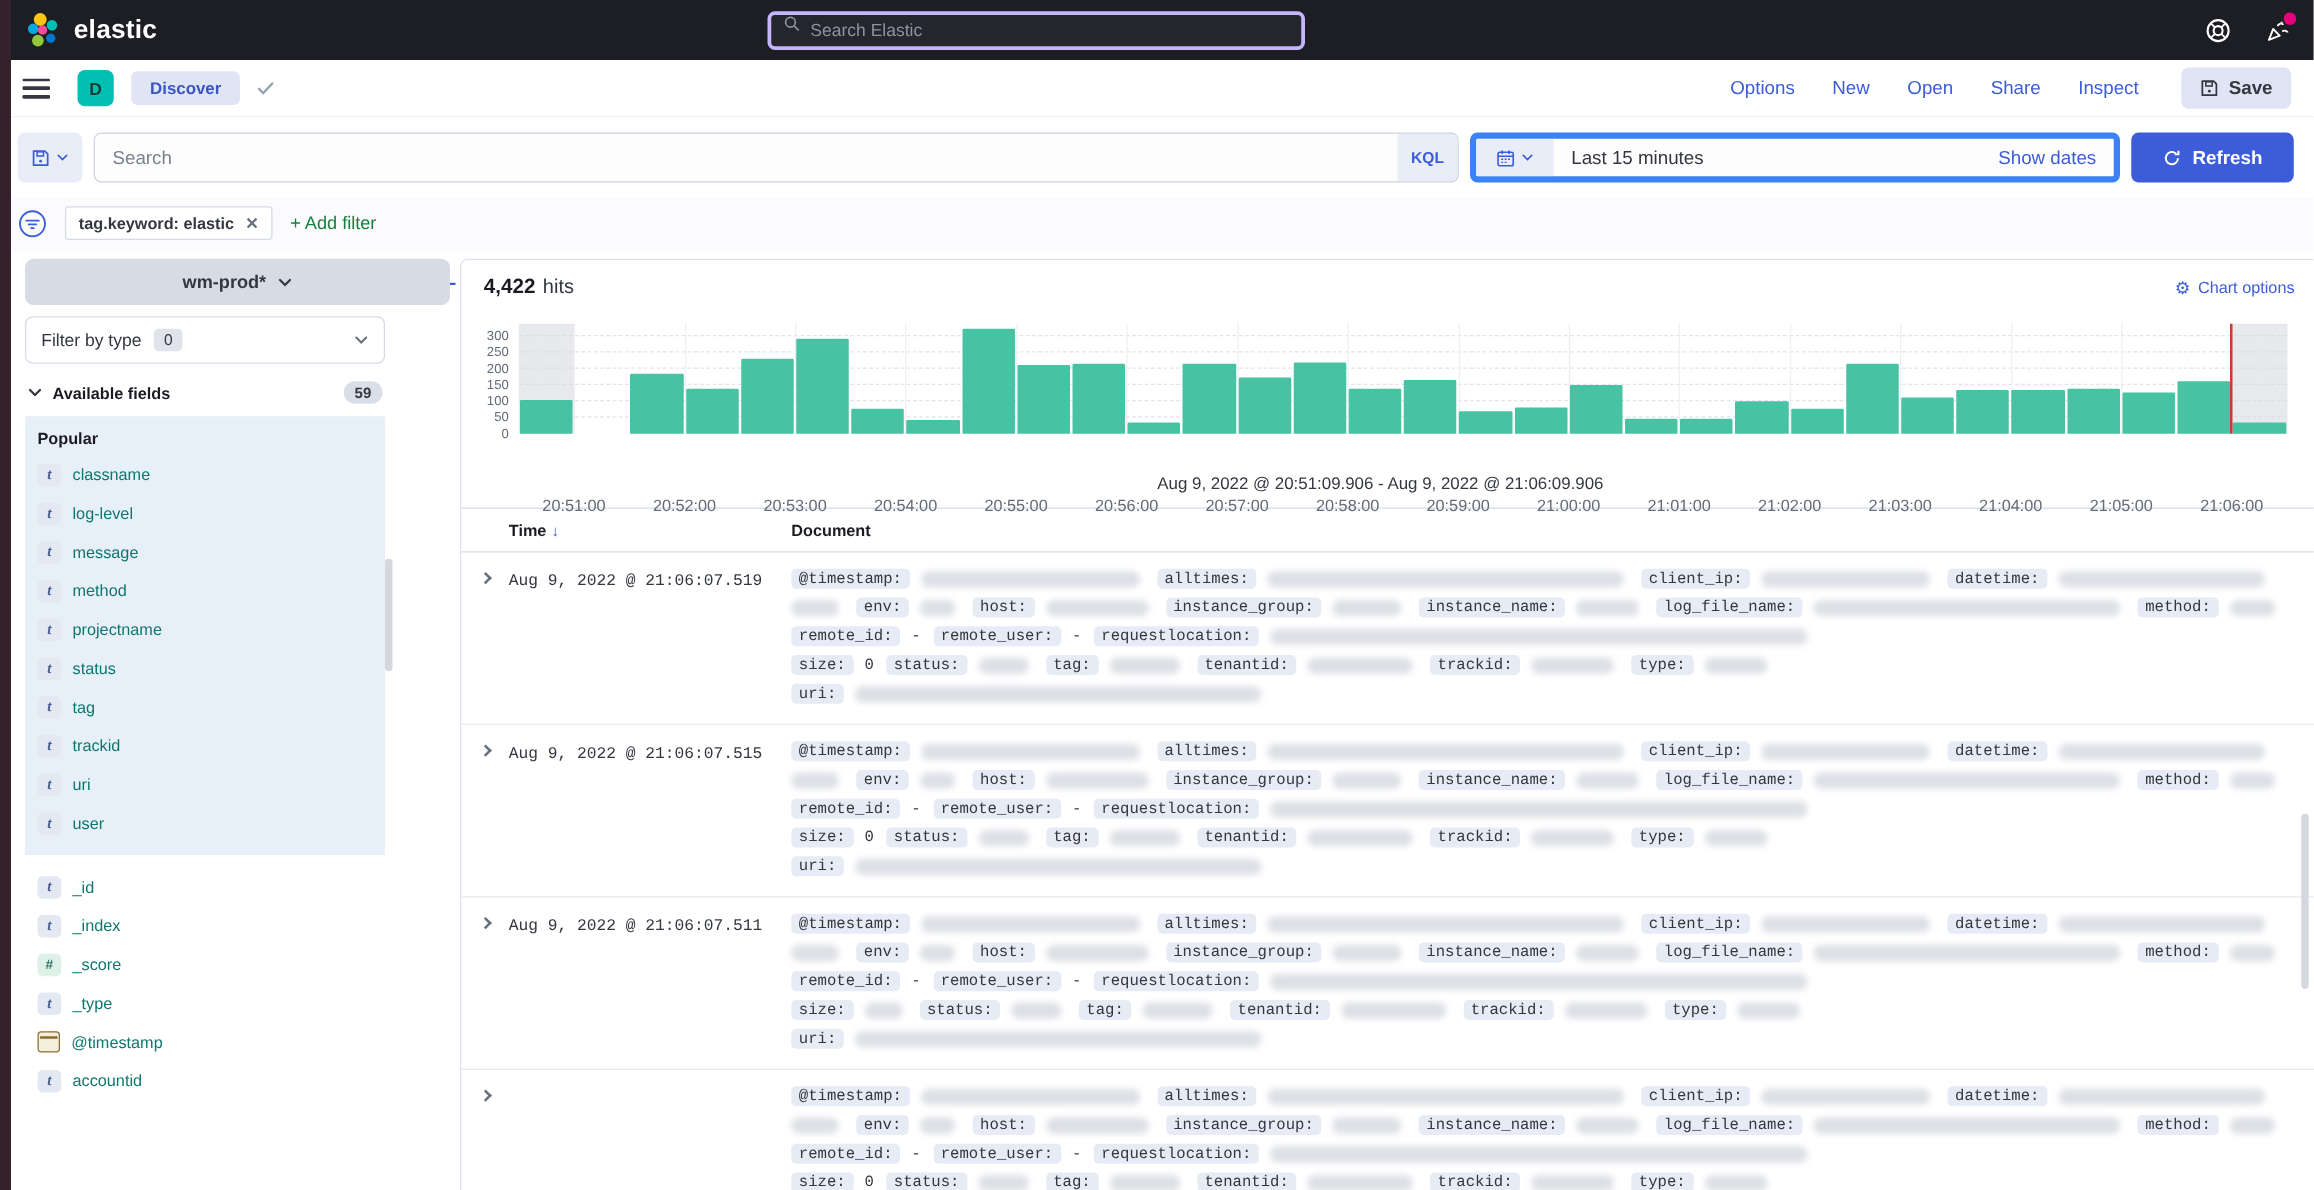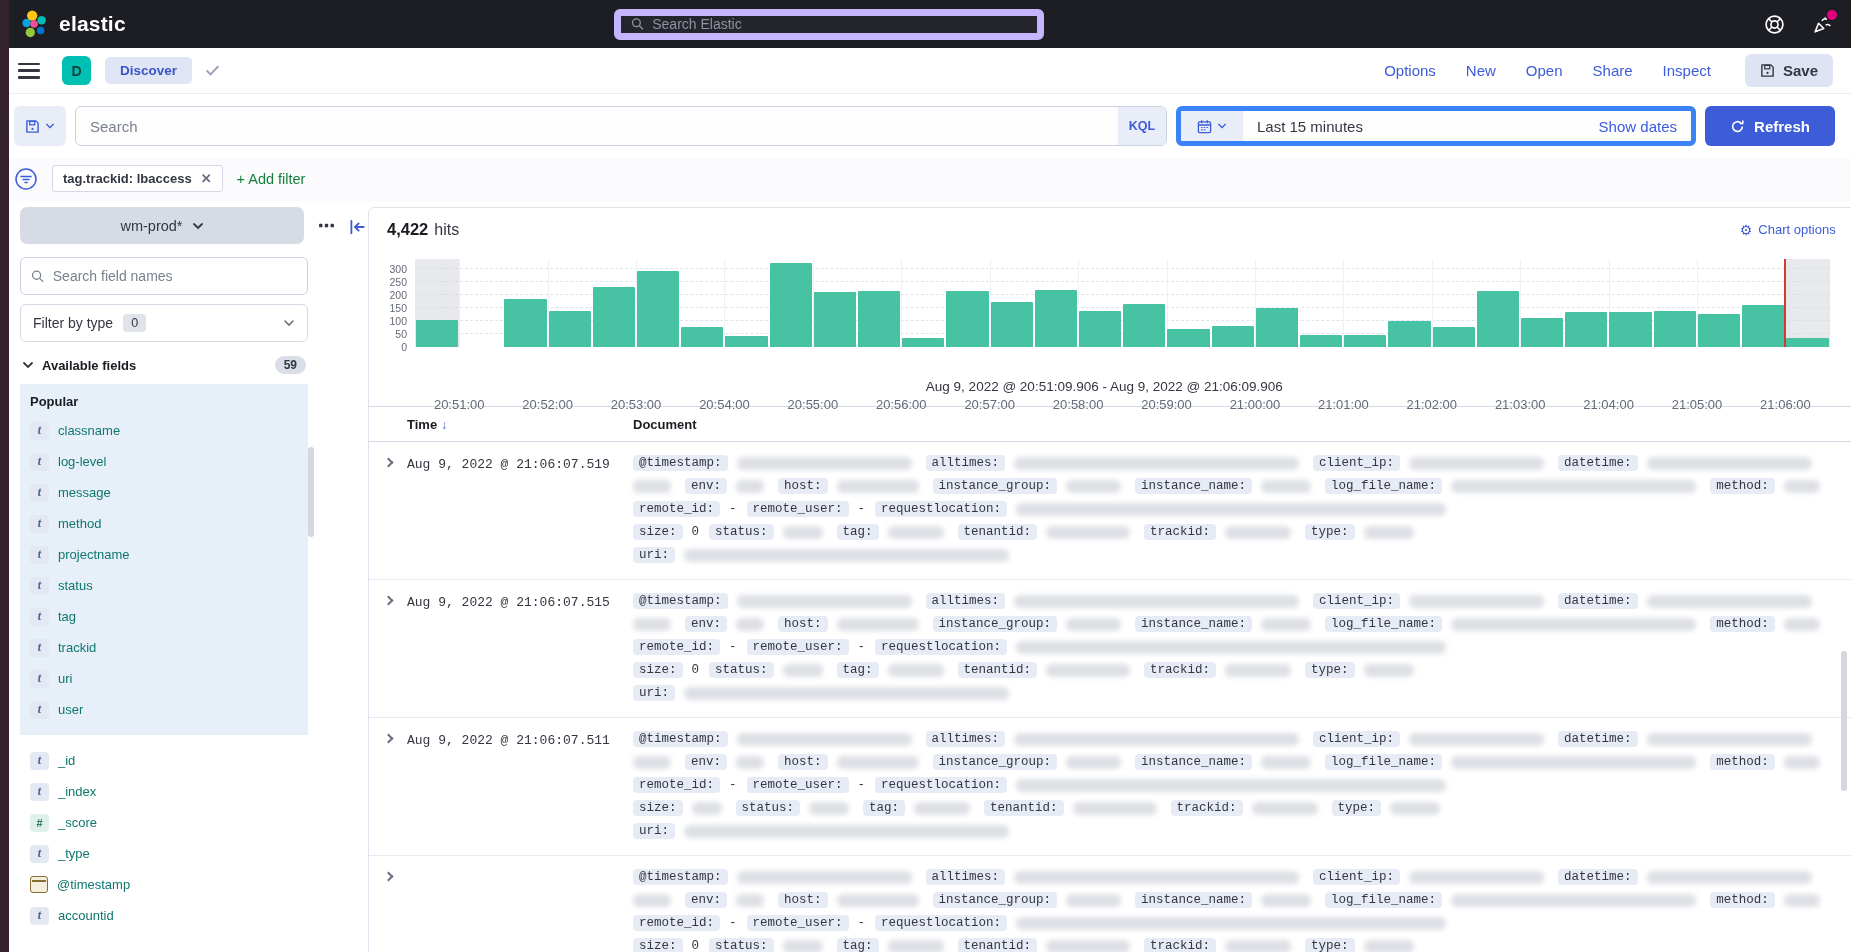--- a/index.html
+++ b/index.html
@@ -6,22 +6,22 @@
   html,body { width:1851px; height:952px; overflow:hidden; background:#fff;
     font-family:"Liberation Sans", sans-serif; color:#343741; }
 
   
   .left-strip { position:fixed; left:0; top:0; width:9px; height:952px; background:#33222b; z-index:60; }
 
   
   .topbar { height:48px; background:#1d1e24; display:flex; align-items:center; padding:0 18px 0 20px; position:relative; }
   .brand { display:flex; align-items:center; gap:9px; }
   .brand-name { color:#fff; font-size:21px; font-weight:600; letter-spacing:.2px; }
-  .global-search { position:absolute; left:614px; width:430px; height:31px; border:7px solid #c4b5fd;
-    border-radius:6px; background:#25262d; display:flex; align-items:center; padding:0 10px; gap:8px; }
+  .global-search { position:absolute; left:614px; width:430px; height:31px; border:3px solid #c4b5fd;
+    border-radius:6px; background:#25262d; display:flex; padding:0 10px; gap:8px; }
   .global-search input { background:transparent; border:none; outline:none; color:#d4dae5; font-size:14px; width:100%;
     font-family:"Liberation Sans",sans-serif; }
   .global-search input::placeholder { color:#8d93a0; }
   .top-icons { margin-left:auto; display:flex; align-items:center; gap:26px; }
   .top-icon { position:relative; width:22px; height:22px; display:flex; align-items:center; justify-content:center; cursor:pointer; }
   .pink-dot { position:absolute; top:-3px; right:-4px; width:10px; height:10px; border-radius:50%; background:#e6007e; }
 
   
   .navbar { height:46px; background:#fff; display:flex; align-items:center; padding:0 18px; border-bottom:1px solid #eceef3; }
   .hamburger { width:22px; height:16px; display:flex; flex-direction:column; justify-content:space-between; cursor:pointer; margin-right:22px; }
@@ -55,22 +55,22 @@
   
   .filterbar { display:flex; align-items:center; gap:14px; padding:7px 16px 9px 14px; background:#fbfbfd; }
   .filter-chip { display:flex; align-items:center; gap:9px; background:#fff; border:1px solid #d3dae6; border-radius:3px;
     padding:5px 10px; font-size:13px; font-weight:600; color:#343741; cursor:pointer; }
   .chip-x { color:#69707d; font-size:13px; cursor:pointer; }
   .add-filter { color:#15803d; font-size:14.5px; cursor:pointer; }
 
   
   .content { display:flex; padding:6px 28px 0 12px; position:relative; align-items:flex-start; }
   .sidebar { width:296px; flex:none; padding-left:8px; position:relative; }
-  .dataview-btn { width:284px; height:37px; background:#d6dbe5; border-radius:7px; display:flex; align-items:center;
-    justify-content:center; gap:9px; font-size:14.5px; font-weight:400; color:#343741; cursor:pointer; }
+  .dataview-btn { width:340px; height:37px; background:#d6dbe5; border-radius:7px; display:flex; align-items:center;
+    justify-content:center; gap:9px; font-size:14.5px; font-weight:700; color:#343741; cursor:pointer; }
   .field-search { margin-top:13px; width:288px; height:38px; border:1px solid #cbd2e0; border-radius:6px; background:#fff;
     display:flex; align-items:center; padding:0 10px; gap:8px; }
   .field-search input { border:none; outline:none; font-size:14px; width:100%; background:transparent; color:#343741;
     font-family:"Liberation Sans",sans-serif; }
   .field-search input::placeholder { color:#7a818e; }
   .type-filter { margin-top:9px; width:288px; height:38px; border:1px solid #d3dae6; border-radius:6px; background:#fff;
     display:flex; align-items:center; padding:0 12px; gap:10px; cursor:pointer; }
   .type-filter-label { font-size:14px; color:#343741; }
   .count-badge { background:#e0e3ea; border-radius:4px; font-size:12.5px; padding:2px 8px; color:#343741; }
   .avail-row { margin-top:14px; display:flex; align-items:center; gap:8px; padding:0 2px; cursor:pointer; }
@@ -242,41 +242,34 @@
     <span>Refresh</span>
   </div>
 </div>
 
 <div class="filterbar">
   <svg width="24" height="24" viewBox="0 0 24 24">
     <circle cx="12" cy="12" r="10" fill="none" stroke="#3d5cd8" stroke-width="1.5"></circle>
     <path d="M7 9.5h10 M9 12.5h6 M11 15.5h2" stroke="#3d5cd8" stroke-width="1.5" stroke-linecap="round"></path>
   </svg>
   <div class="filter-chip">
-    <span>tag.trackid: lbaccess</span>
+    <span>tag.keyword: elastic</span>
     <span class="chip-x">✕</span>
   </div>
   <span class="add-filter">+ Add filter</span>
 </div>
 
 <div class="content">
 
   <aside class="sidebar">
     <div class="dataview-btn">
       <span>wm-prod*</span>
       <svg width="12" height="12" viewBox="0 0 12 12">
         <path d="M2 4l4 4 4-4" fill="none" stroke="#343741" stroke-width="1.8" stroke-linecap="round"></path>
       </svg>
-    </div>
-    <div class="field-search">
-      <svg width="15" height="15" viewBox="0 0 16 16">
-        <circle cx="6.5" cy="6.5" r="4.7" fill="none" stroke="#7a818e" stroke-width="1.5"></circle>
-        <path d="M10.2 10.2L14.2 14.2" stroke="#7a818e" stroke-width="1.5"></path>
-      </svg>
-      <input type="text" placeholder="Search field names" style="">
     </div>
     <div class="type-filter">
       <span class="type-filter-label">Filter by type</span>
       <span class="count-badge">0</span>
       <svg style="margin-left:auto" width="12" height="12" viewBox="0 0 12 12">
         <path d="M2 4l4 4 4-4" fill="none" stroke="#69707d" stroke-width="1.6" stroke-linecap="round"></path>
       </svg>
     </div>
     <div class="avail-row">
       <svg width="12" height="12" viewBox="0 0 12 12">

